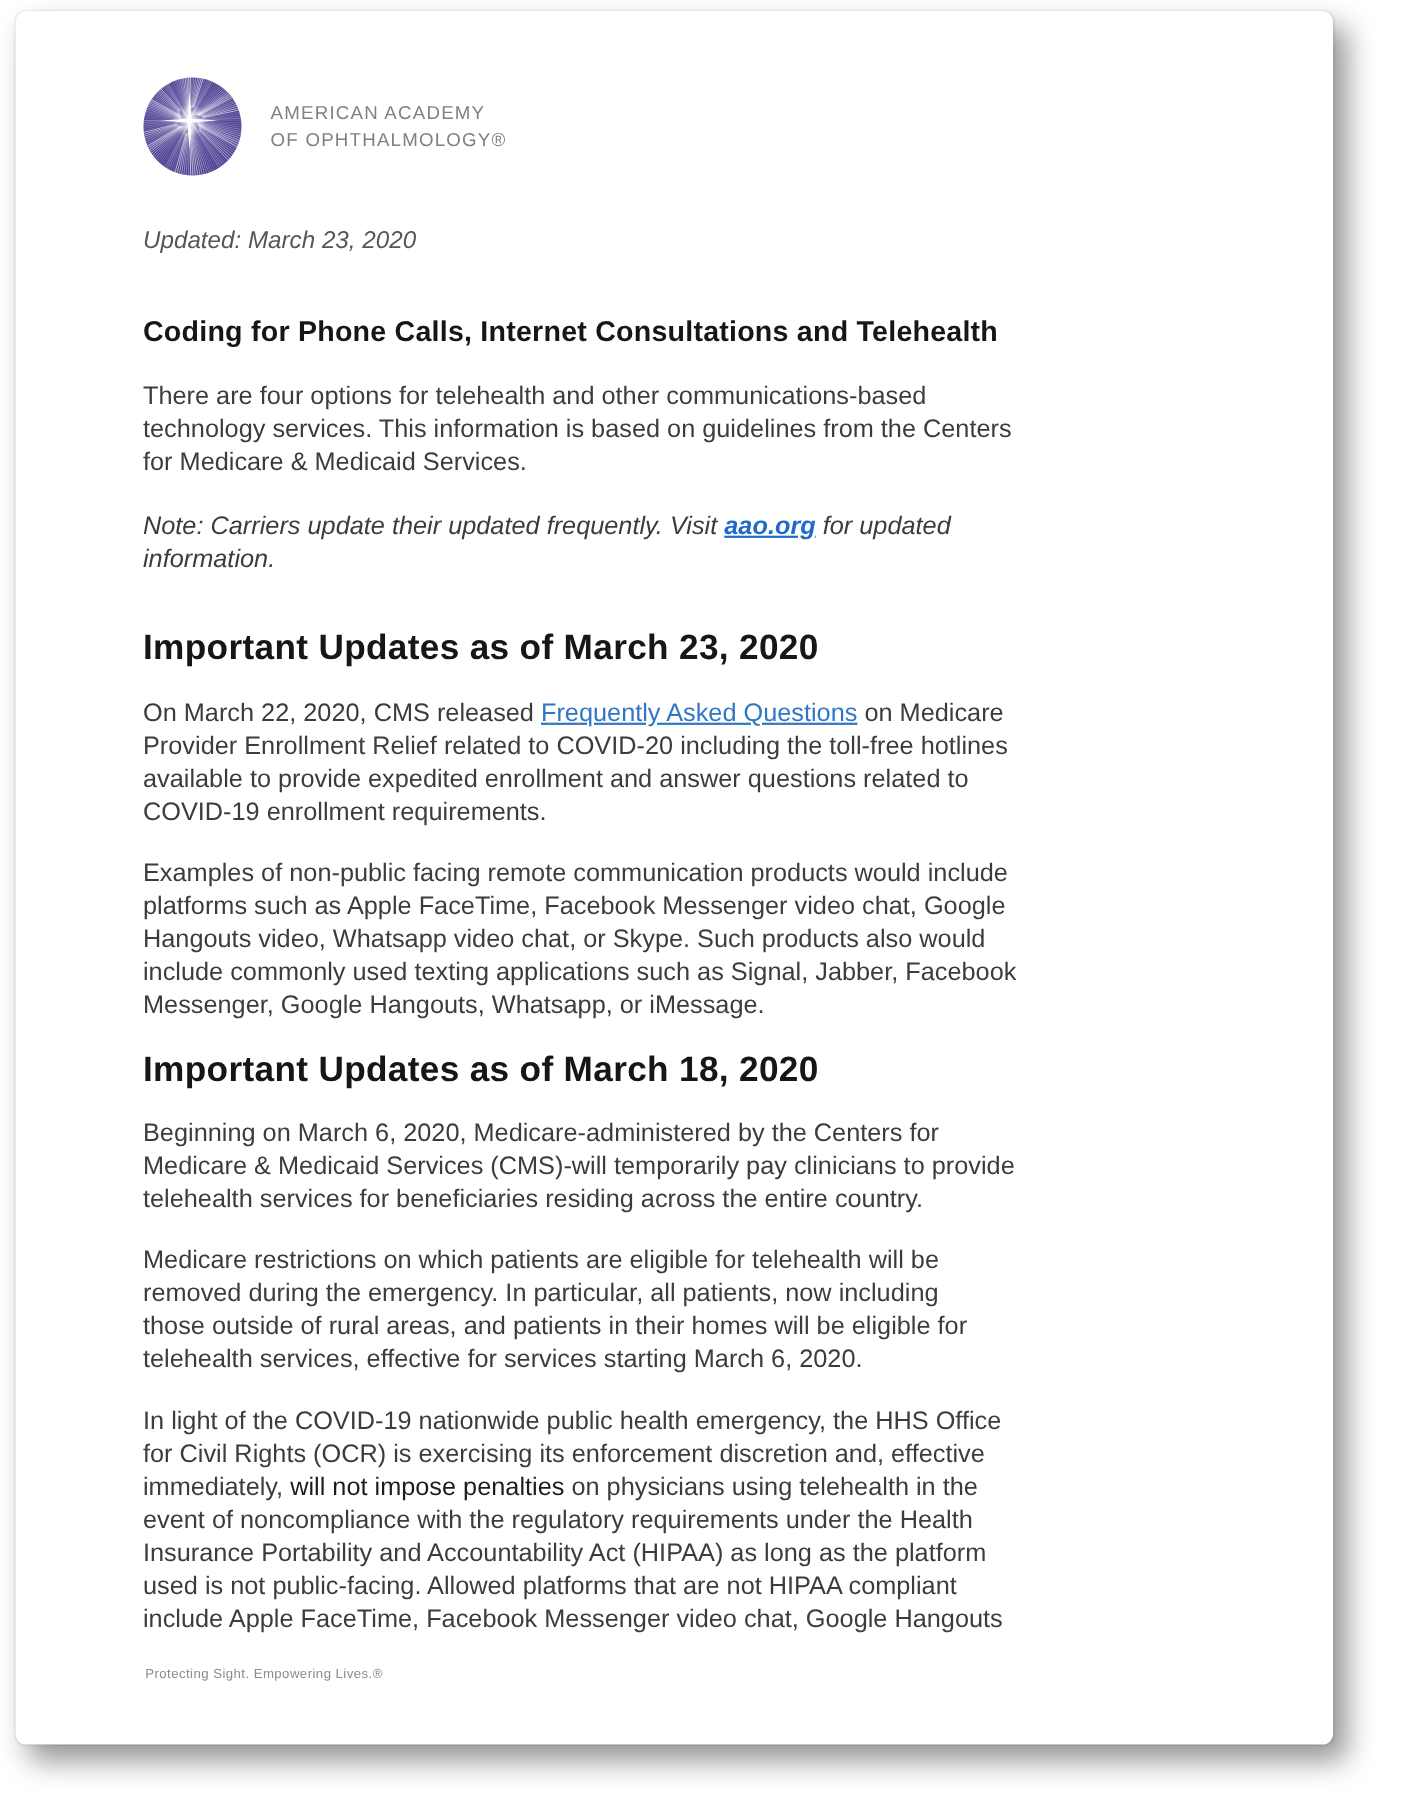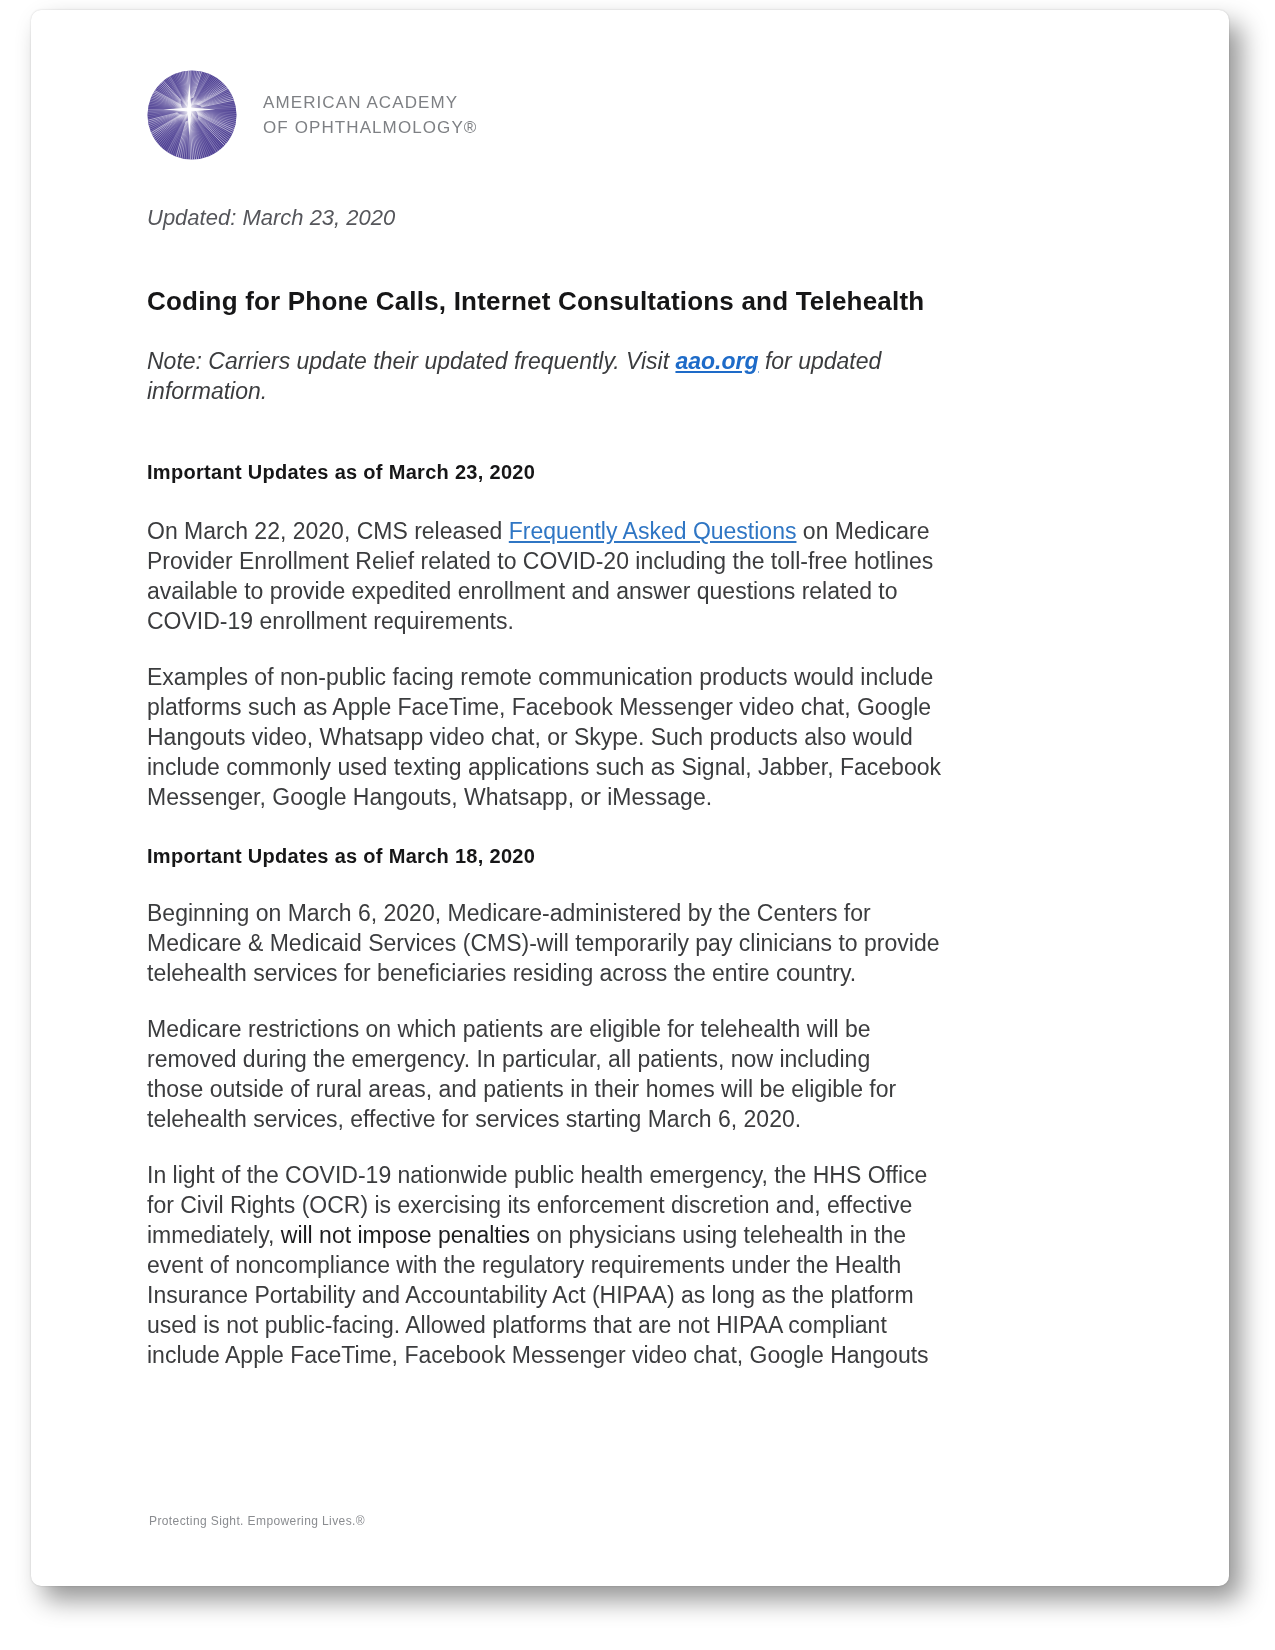--- a/index.html
+++ b/index.html
@@ -11,21 +11,20 @@
   }
   .page {
     position: absolute;
     left: 14px; top: 10px;
     width: 1198px; height: 1576px;
     background: #ffffff;
     border-radius: 10px;
     box-shadow: 0 0 2px rgba(0,0,0,0.18), 12px 14px 26px rgba(0,0,0,0.42);
     padding: 60px 170px 0 116px;
     box-sizing: border-box;
-    margin-left: 17px;
   }
   .logo-row { display: flex; align-items: center; height: 90px; }
   .logo-mark { width: 90px; height: 90px; flex: 0 0 90px; }
   .logo-text {
     margin-left: 26px;
     color: #7e8084;
     font-size: 17px;
     letter-spacing: 1.1px;
     line-height: 25px;
   }
@@ -50,21 +49,21 @@
     margin: 26px 0 0 0;
     font-size: 23px;
     line-height: 30px;
     color: #3b3c3e;
     white-space: pre-line;
   }
   p.note-par { margin-top: 28px; font-style: italic; }
   p.after-head { margin-top: 28px; }
   h2.section-heading {
     margin: 28px 0 0 0;
-    font-size: 20px;
+    font-size: 32px;
     line-height: 32px;
     font-weight: 700;
     color: #161617;
     letter-spacing: 0.3px;
   }
   h2.first-heading { margin-top: 50px; }
   a.inline-link {
     color: var(--link-blue, #2f76c4);
     text-decoration: underline;
     cursor: pointer;
@@ -262,20 +261,23 @@
     <div class="logo-text">
       <div>AMERICAN ACADEMY</div>
       <div>OF OPHTHALMOLOGY®</div>
     </div>
   </div>
 
   <div class="updated-line">Updated: March 23, 2020</div>
 
   <h1 class="doc-title">Coding for Phone Calls, Internet Consultations and Telehealth</h1>
 
+  <p class="body-par">There are four options for telehealth and other communications-based
+technology services. This information is based on guidelines from the Centers
+for Medicare &amp; Medicaid Services.</p>
 
   <p class="body-par note-par"><span>Note: Carriers update their updated frequently. Visit </span><a class="inline-link-strong">aao.org</a><span> for updated
 information.</span></p>
 
   <h2 class="section-heading first-heading">Important Updates as of March 23, 2020</h2>
 
   <p class="body-par after-head"><span>On March 22, 2020, CMS released </span><a class="inline-link">Frequently Asked Questions</a><span> on Medicare
 Provider Enrollment Relief related to COVID-20 including the toll-free hotlines
 available to provide expedited enrollment and answer questions related to
 COVID-19 enrollment requirements.</span></p>

